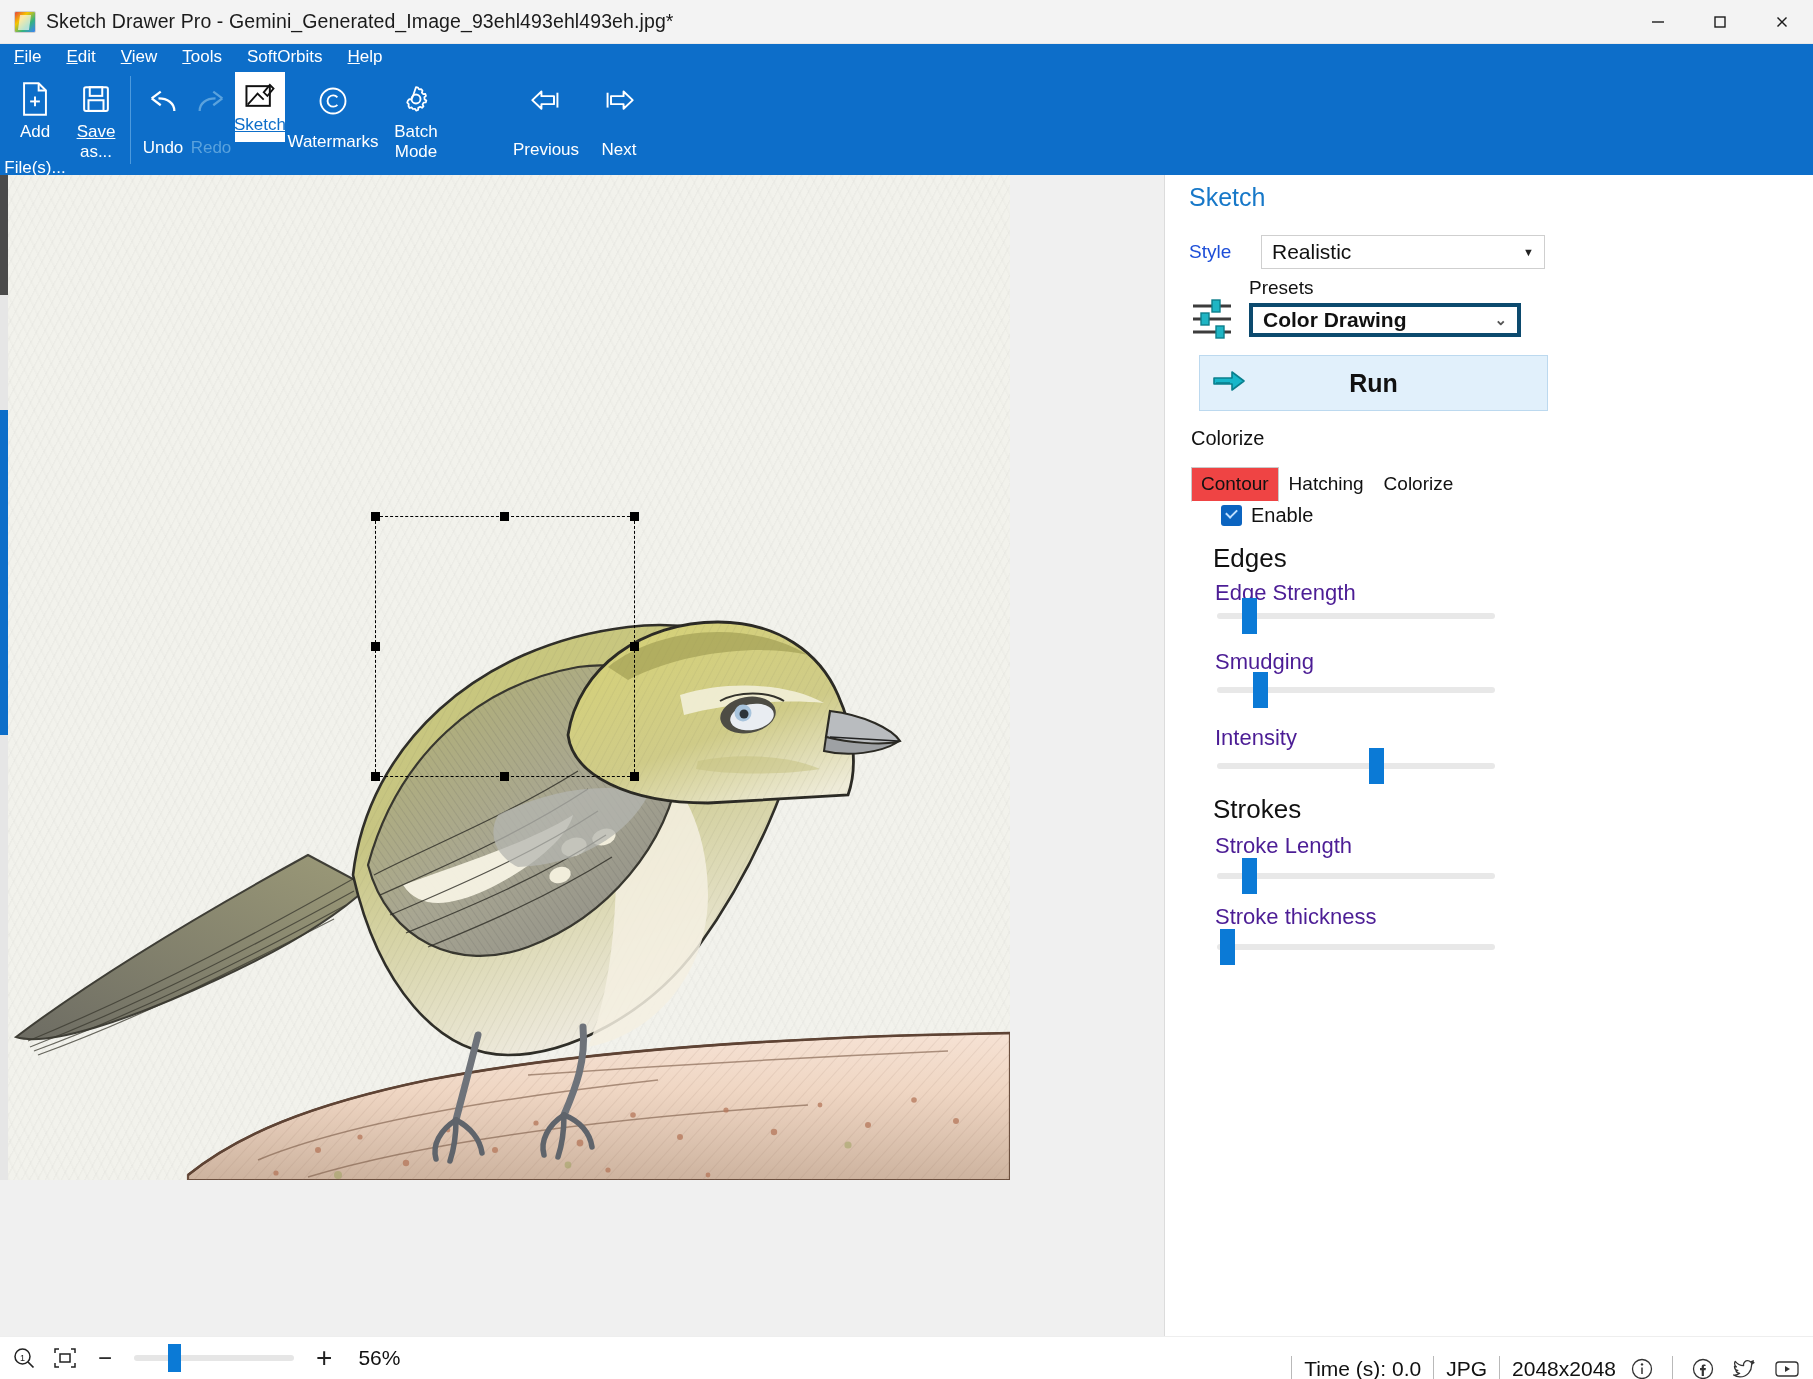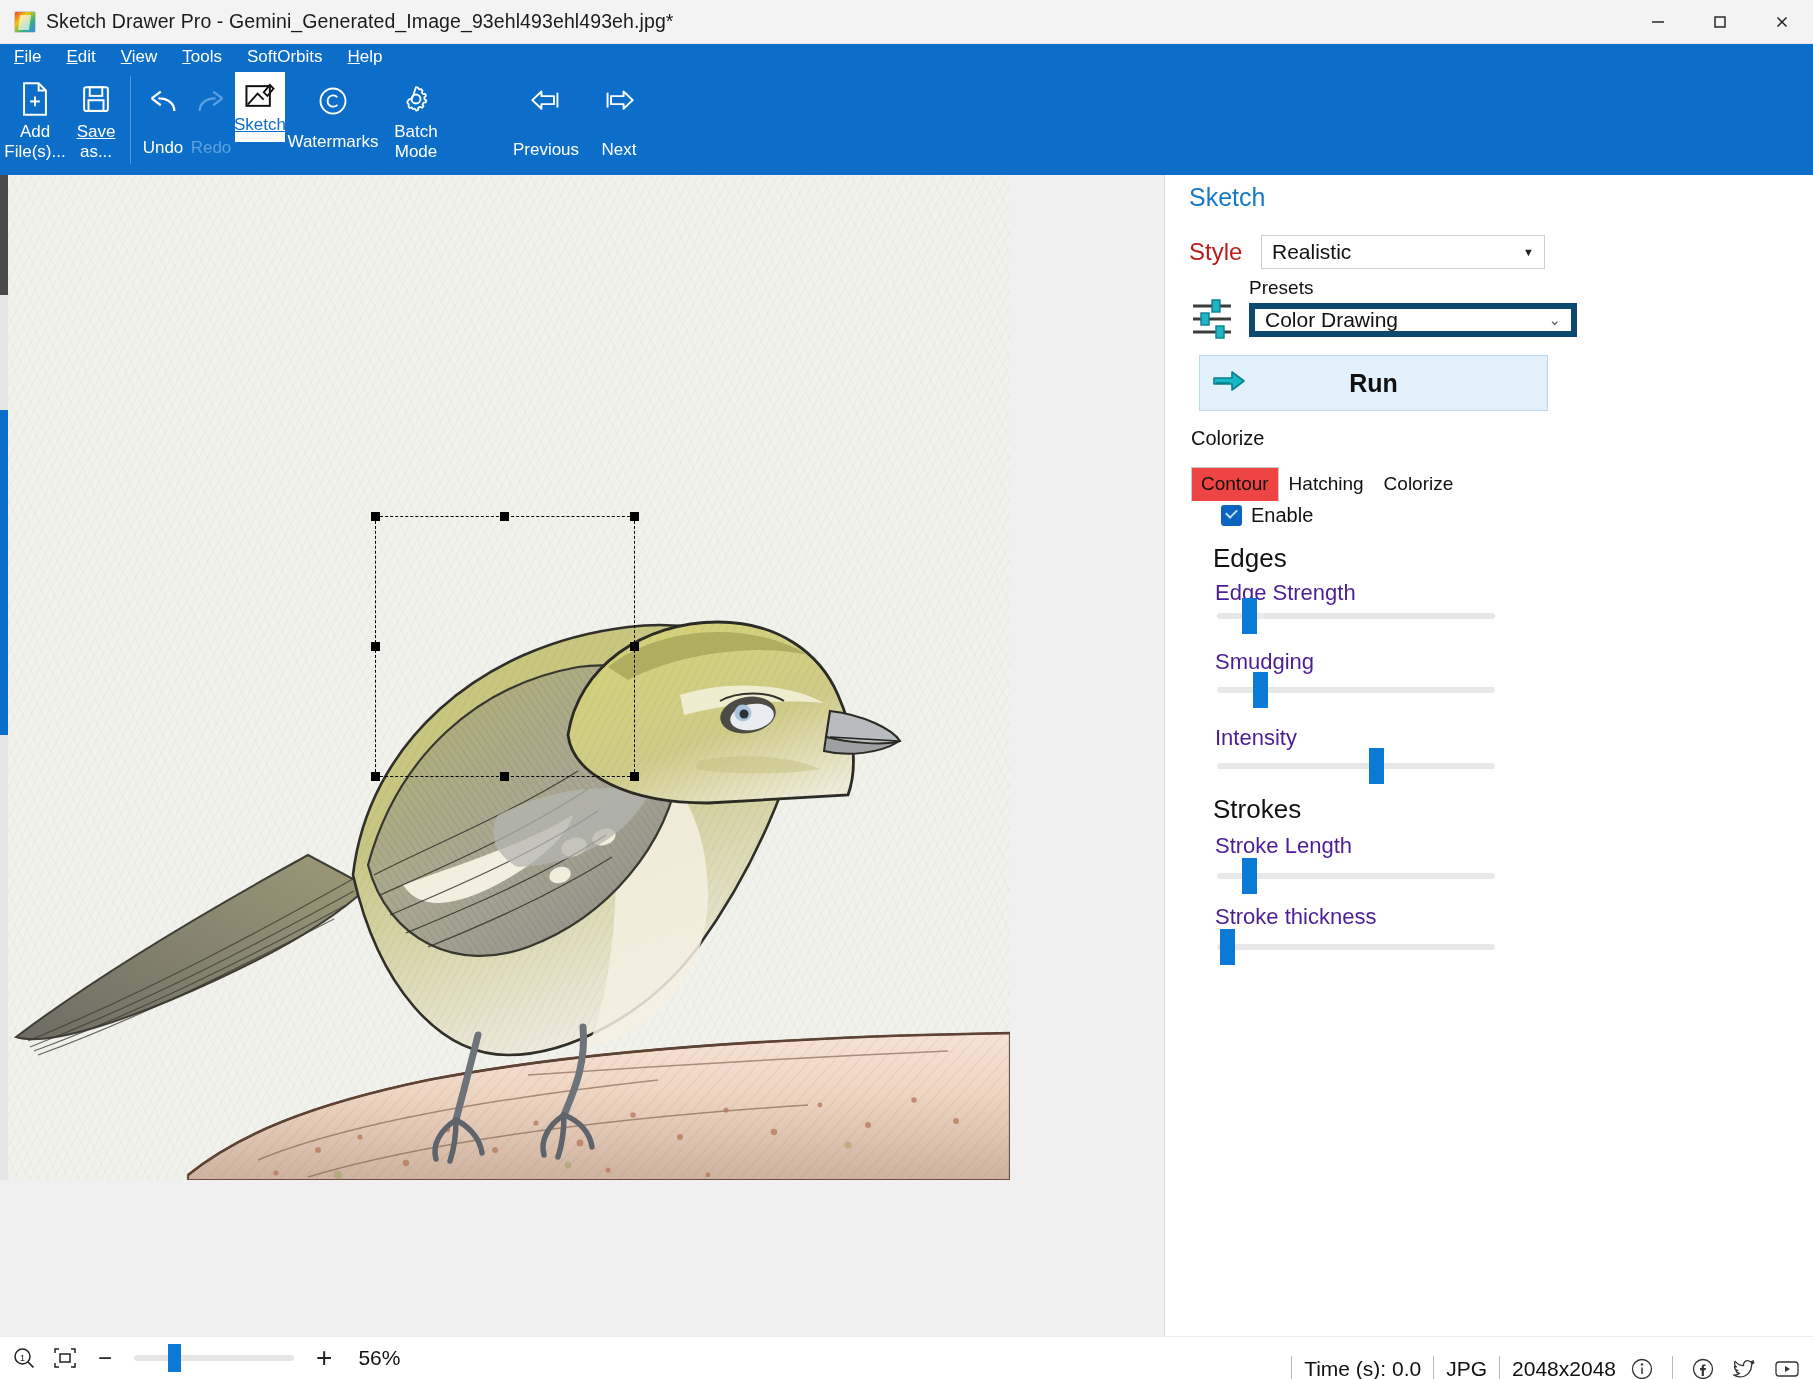--- a/index.html
+++ b/index.html
@@ -92,36 +92,36 @@
 
   
   .panel{
     position:absolute; left:1164px; top:175px; width:649px; height:1161px;
     background:#ffffff; border-left:1px solid #dcdcdc;
   }
   .panel-title{
     position:absolute; left:24px; top:8px; font-size:25px; color:#1778c8;
   }
   .row-style{ position:absolute; left:24px; top:60px; width:600px; display:flex; align-items:center; }
-  .lbl-style{ font-size:24px; color:#b91c1c; width:72px; }
+  .lbl-style{ font-size:19px; color:#1d4ed8; width:72px; }
   .combo{
     height:34px; border:1px solid #cfcfcf; background:#fff;
     display:flex; align-items:center; padding:0 8px 0 10px;
     font-size:21px; color:#111; position:relative;
   }
   .combo .caret{ position:absolute; right:10px; top:50%; transform:translateY(-50%); font-size:11px; color:#222;}
   .combo.style-combo{ width:284px; }
 
   .sliders-icon{ position:absolute; left:24px; top:122px; width:46px; height:44px; }
 
   .presets-label{ position:absolute; left:84px; top:102px; font-size:19px; color:#111; }
   .presets-combo{
-    position:absolute; left:84px; top:128px; width:328px; height:34px;
-    border:6px solid #0c4a6e; background:#fff; display:flex; align-items:center;
-    padding-left:10px; font-size:21px; color:#111;
+    position:absolute; left:84px; top:128px; width:272px; height:34px;
+    border:4px solid #0c4a6e; background:#fff; display:flex; align-items:center;
+    padding-left:10px; font-size:21px; color:#111;font-weight:bold;
   }
   .presets-combo .chev{ position:absolute; right:10px; top:50%; transform:translateY(-50%); color:#555; font-size:15px; }
 
   .run-btn{
     position:absolute; left:34px; top:180px; width:349px; height:56px;
     background:#e1f0fb; border:1px solid #bcd9ef;
     display:flex; align-items:center; justify-content:center; position:absolute;
   }
   .run-btn .runicon{ position:absolute; left:12px; top:50%; transform:translateY(-50%); }
   .run-btn .runlabel{ font-size:25px; font-weight:bold; color:#111; }
@@ -214,21 +214,21 @@
     <div class="tb-btn" style="width:70px;">
       <div class="ico">
         <svg width="30" height="34" viewBox="0 0 24 28">
           <path d="M3 1h12l6 6v20H3z" fill="none" stroke="#fff" stroke-width="1.6"></path>
           <path d="M15 1v6h6" fill="none" stroke="#fff" stroke-width="1.6"></path>
           <line x1="12" y1="12" x2="12" y2="20" stroke="#fff" stroke-width="1.6"></line>
           <line x1="8" y1="16" x2="16" y2="16" stroke="#fff" stroke-width="1.6"></line>
         </svg>
       </div>
       <div class="lbl">Add</div>
-      <div class="lbl" style="margin-top:0">File(s)...</div>
+      <div class="lbl" style="margin-top:16px">File(s)...</div>
     </div>
 
     <div class="tb-btn" style="width:52px;">
       <div class="ico">
         <svg width="30" height="30" viewBox="0 0 24 24">
           <rect x="2.5" y="2.5" width="19" height="19" rx="1.5" fill="none" stroke="#fff" stroke-width="1.6"></rect>
           <rect x="7" y="2.5" width="10" height="7" fill="none" stroke="#fff" stroke-width="1.6"></rect>
           <rect x="6" y="13" width="12" height="8.5" fill="none" stroke="#fff" stroke-width="1.6"></rect>
         </svg>
       </div>

